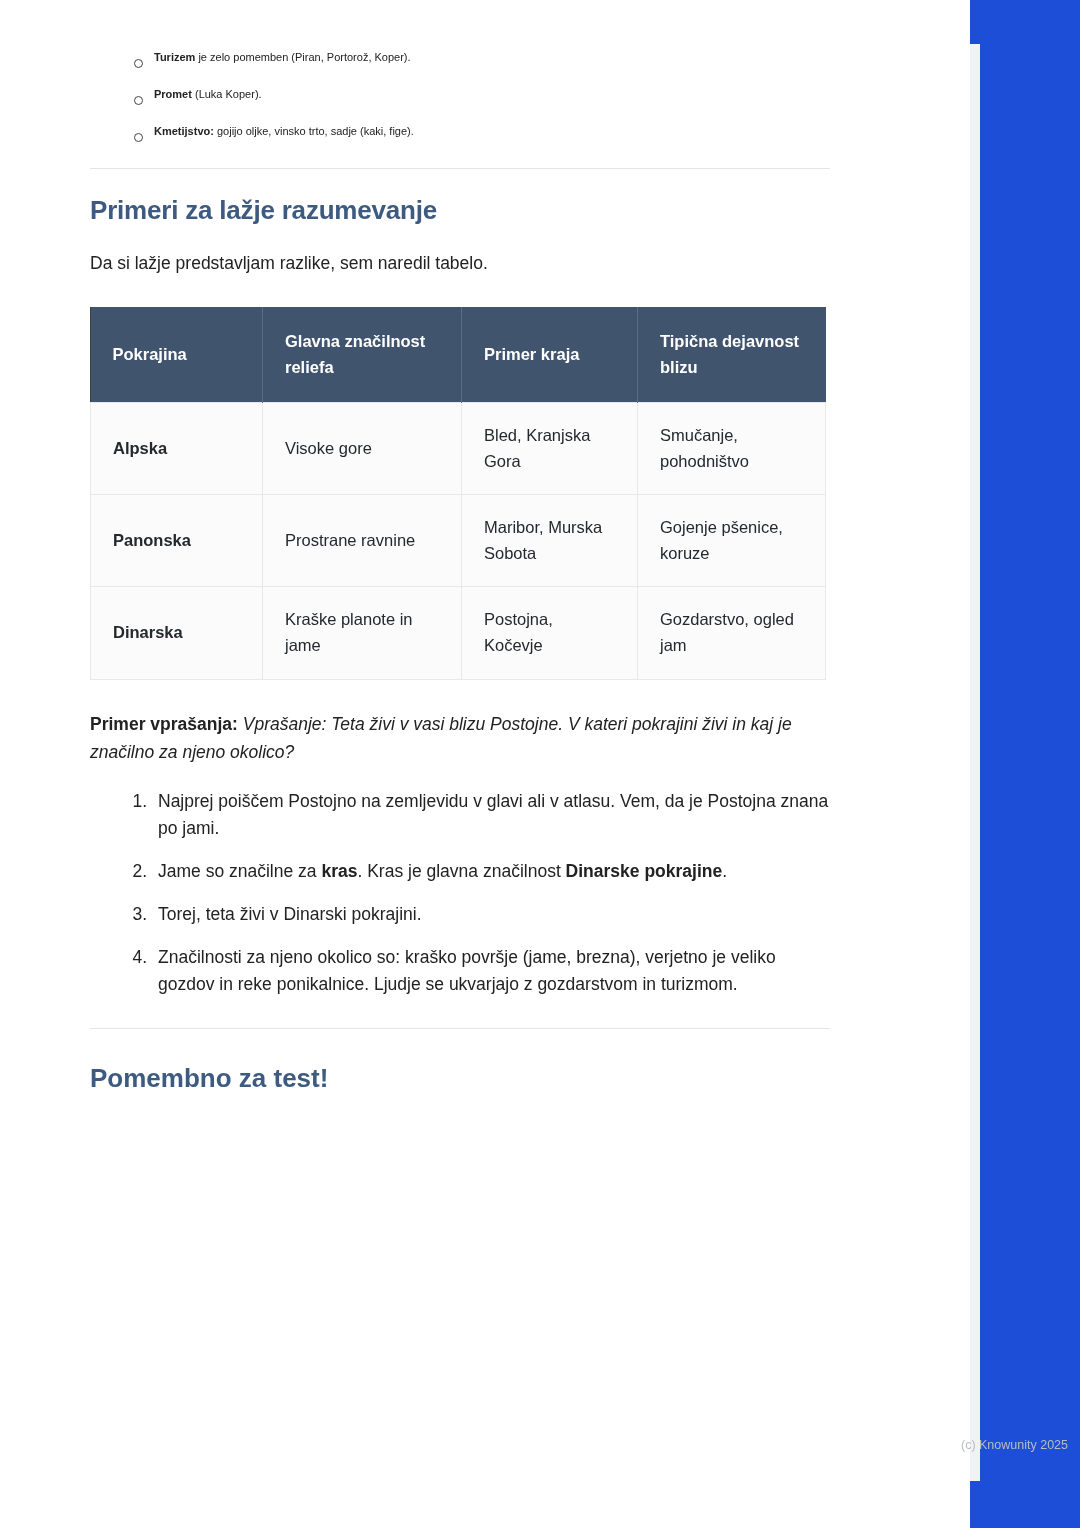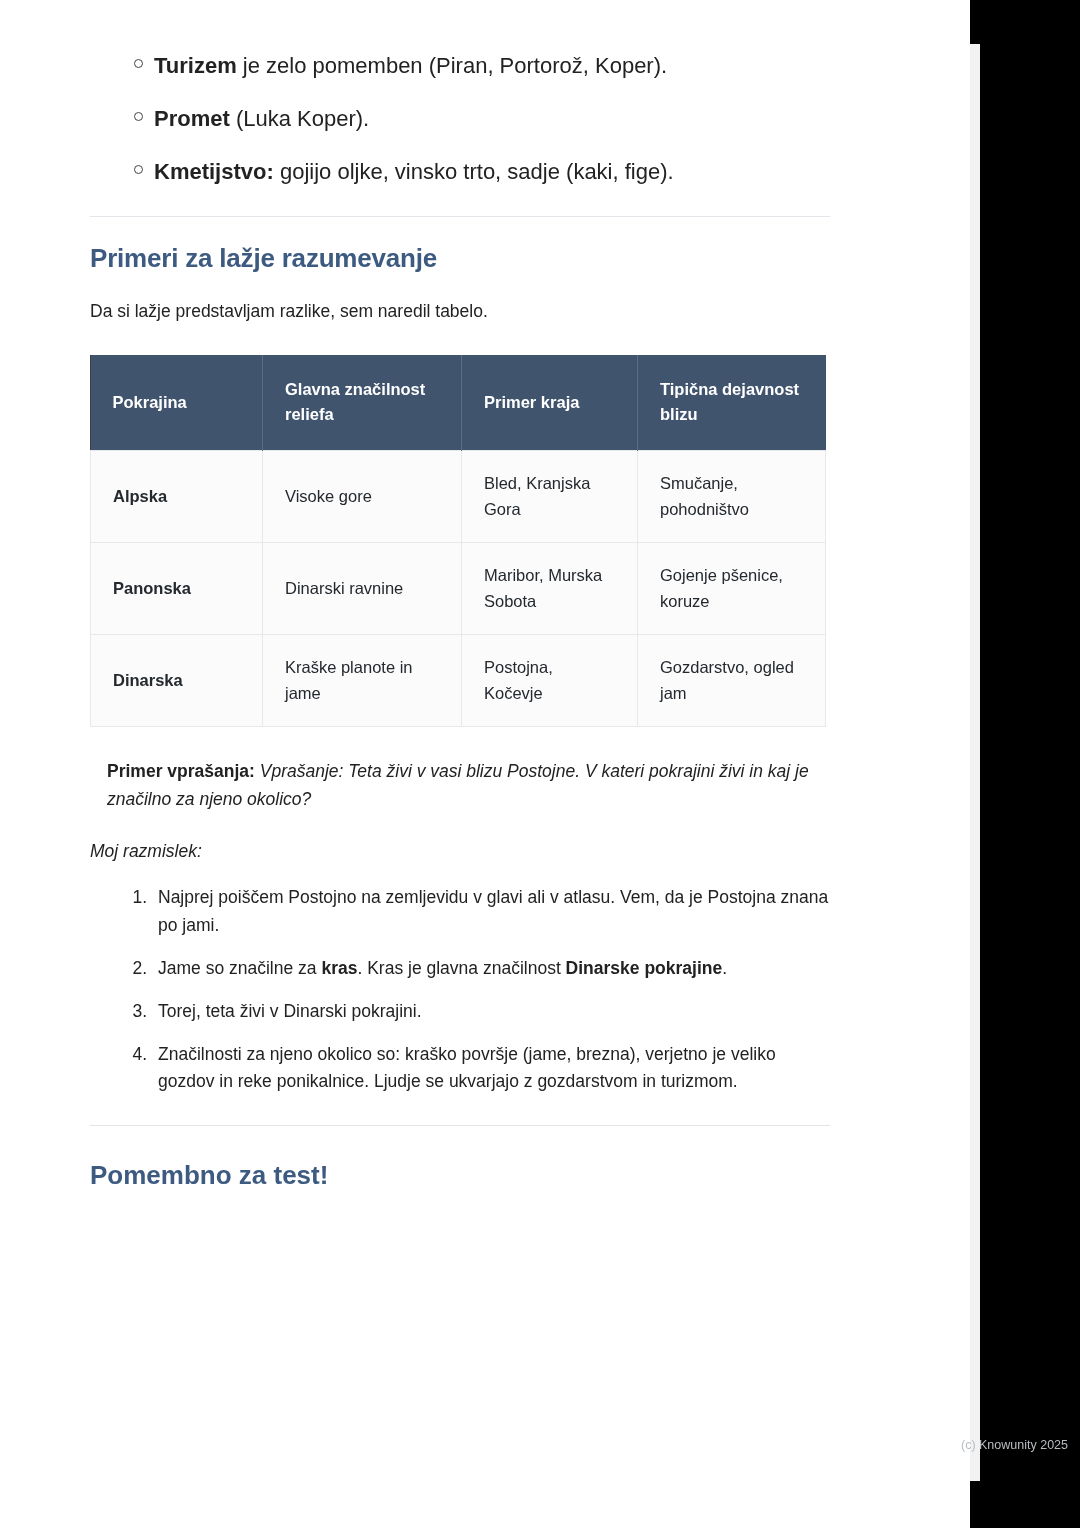--- a/index.html
+++ b/index.html
@@ -27,21 +27,21 @@
   ul.circle-list {
     list-style: none;
     margin: 0;
     padding: 0;
     padding-top: 50px;
   }
   ul.circle-list > li {
     position: relative;
     padding-left: 64px;
     margin-bottom: 21px;
-    font-size: 22px;
+    font-size: 11px;
     line-height: 1.45;
     color: #222;
   }
   ul.circle-list > li::before {
     content: "";
     position: absolute;
     left: 44px;
     top: 9px;
     width: 7px;
     height: 7px;
@@ -108,21 +108,21 @@
   table.tbl col.c0 { width: 172px; }
   table.tbl col.c1 { width: 199px; }
   table.tbl col.c2 { width: 176px; }
   table.tbl col.c3 { width: 188px; }
 
   
   p.example {
     font-size: 17.5px;
     color: #222;
     line-height: 1.6;
-    margin: 30px 0 0 17px;
+    margin: 30px 0 0 0;
   }
   p.example .lead { font-weight: bold; font-style: normal; }
   p.example .it { font-style: italic; }
 
   p.razmislek {
     font-size: 17.5px;
     font-style: italic;
     color: #222;
     margin: 28px 0 0 0;
   }
@@ -149,21 +149,21 @@
     font-weight: bold;
   }
 
   
   .right-strip {
     position: absolute;
     right: 0;
     top: 0;
     width: 110px;
     height: 1528px;
-    background: #000000;
+    background: #1d4ed8;
   }
   .scroll-gutter {
     position: absolute;
     left: 0;
     top: 44px;
     width: 10px;
     height: 1437px;
     background: #f1f2f4;
   }
   .watermark {
@@ -217,38 +217,37 @@
       </thead>
       <tbody>
         <tr>
           <td class="rowhead">Alpska</td>
           <td>Visoke gore</td>
           <td>Bled, Kranjska Gora</td>
           <td>Smučanje, pohodništvo</td>
         </tr>
         <tr>
           <td class="rowhead">Panonska</td>
-          <td>Dinarski ravnine</td>
+          <td>Prostrane ravnine</td>
           <td>Maribor, Murska Sobota</td>
           <td>Gojenje pšenice, koruze</td>
         </tr>
         <tr>
           <td class="rowhead">Dinarska</td>
           <td>Kraške planote in jame</td>
           <td>Postojna, Kočevje</td>
           <td>Gozdarstvo, ogled jam</td>
         </tr>
       </tbody>
     </table>
 
     <p class="example">
       <span class="lead">Primer vprašanja:</span><span class="it"> Vprašanje: Teta živi v vasi blizu Postojne. V kateri pokrajini živi in kaj je značilno za njeno okolico?</span>
     </p>
 
-    <p class="razmislek">Moj razmislek:</p>
 
     <ol class="steps">
       <li>
         <span>Najprej poiščem Postojno na zemljevidu v glavi ali v atlasu. Vem, da je Postojna znana po jami.</span>
       </li>
       <li>
         <span>Jame so značilne za </span><span class="b">kras</span><span>. Kras je glavna značilnost </span><span class="b">Dinarske pokrajine</span><span>.</span>
       </li>
       <li>
         <span>Torej, teta živi v Dinarski pokrajini.</span>

